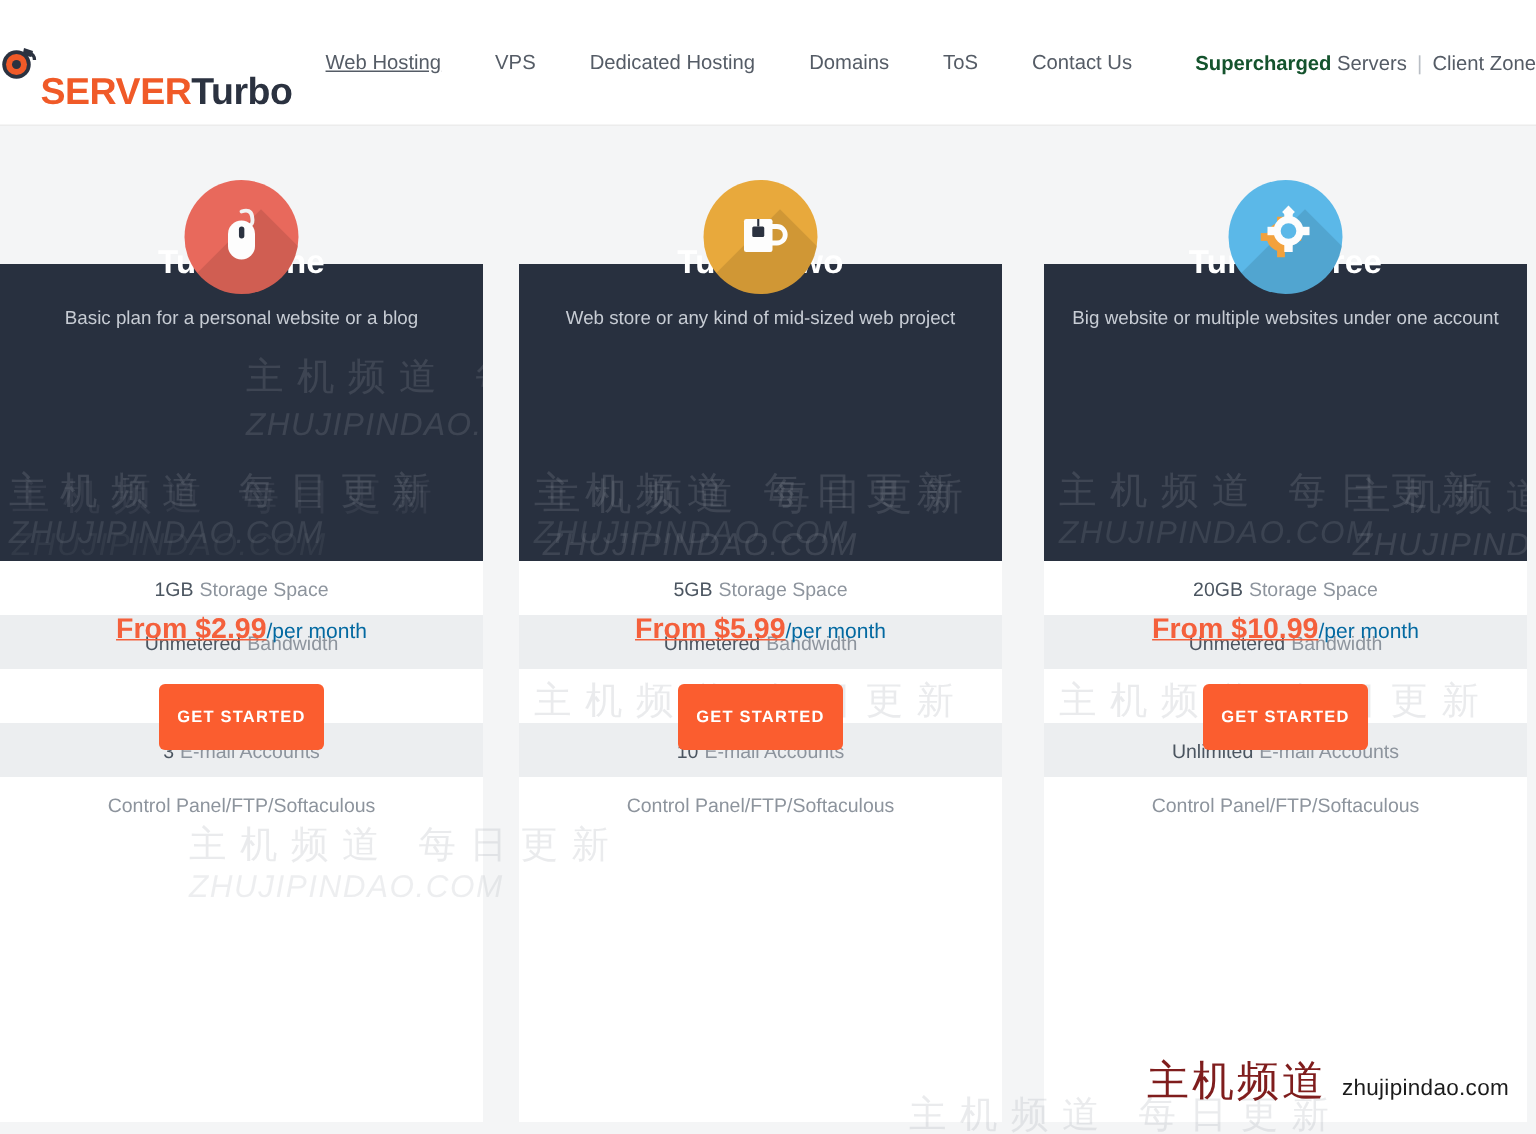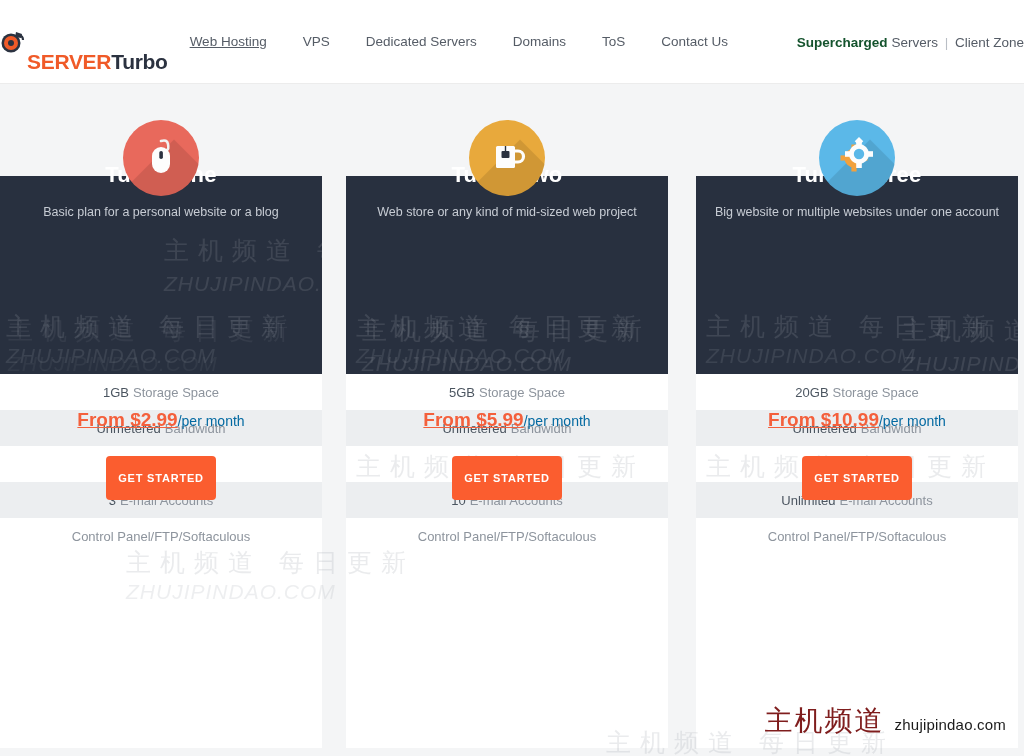--- a/index.html
+++ b/index.html
@@ -13,21 +13,21 @@
 
   
   .site-header {
     position: absolute; left: 0; top: 0; width: 1024px; height: 84px;
     background: #ffffff;
     border-bottom: 1px solid #ececec;
     display: flex; align-items: center;
   }
   .brand { display: flex; align-items: center; margin-left: 0px; }
   .brand-mark { width: 26px; height: 26px; margin-right: 1px; flex: 0 0 auto; }
-  .brand-text { font-size: 21px; font-weight: bold; letter-spacing: -0.3px;
+  .brand-text { font-size: 25px; font-weight: bold; letter-spacing: -0.3px;
                 white-space: nowrap; margin-top: 40px; }
   .brand-server { color: #f05a28; }
   .brand-turbo { color: #2b3240; }
 
   .main-nav { display: flex; align-items: center; margin-left: 12px; }
   .nav-link {
     color: #555c66; font-size: 13.5px; text-decoration: none;
     padding: 6px 18px; white-space: nowrap; cursor: pointer;
   }
   .nav-link:first-child { padding-left: 10px; text-decoration: underline; }
@@ -142,21 +142,21 @@
           <circle cx="11" cy="14" r="3" fill="#2b3240"></circle>
           <path d="M19 6 q4 1 4 5" stroke="#2b3240" stroke-width="2.2" fill="none"></path>
         </svg>
       </span>
       <span class="brand-text"><span class="brand-server">SERVER</span><span class="brand-turbo">Turbo</span></span>
     </a>
 
     <nav class="main-nav">
       <a class="nav-link">Web Hosting</a>
       <a class="nav-link">VPS</a>
-      <a class="nav-link">Dedicated Servers</a>
+      <a class="nav-link">Dedicated Hosting</a>
       <a class="nav-link">Domains</a>
       <a class="nav-link">ToS</a>
       <a class="nav-link">Contact Us</a>
     </nav>
 
     <div class="header-right">
       <span class="hr-bold">Supercharged</span>
       <span>Servers</span>
       <span class="hr-sep">|</span>
       <a class="hr-link">Client Zone</a>

